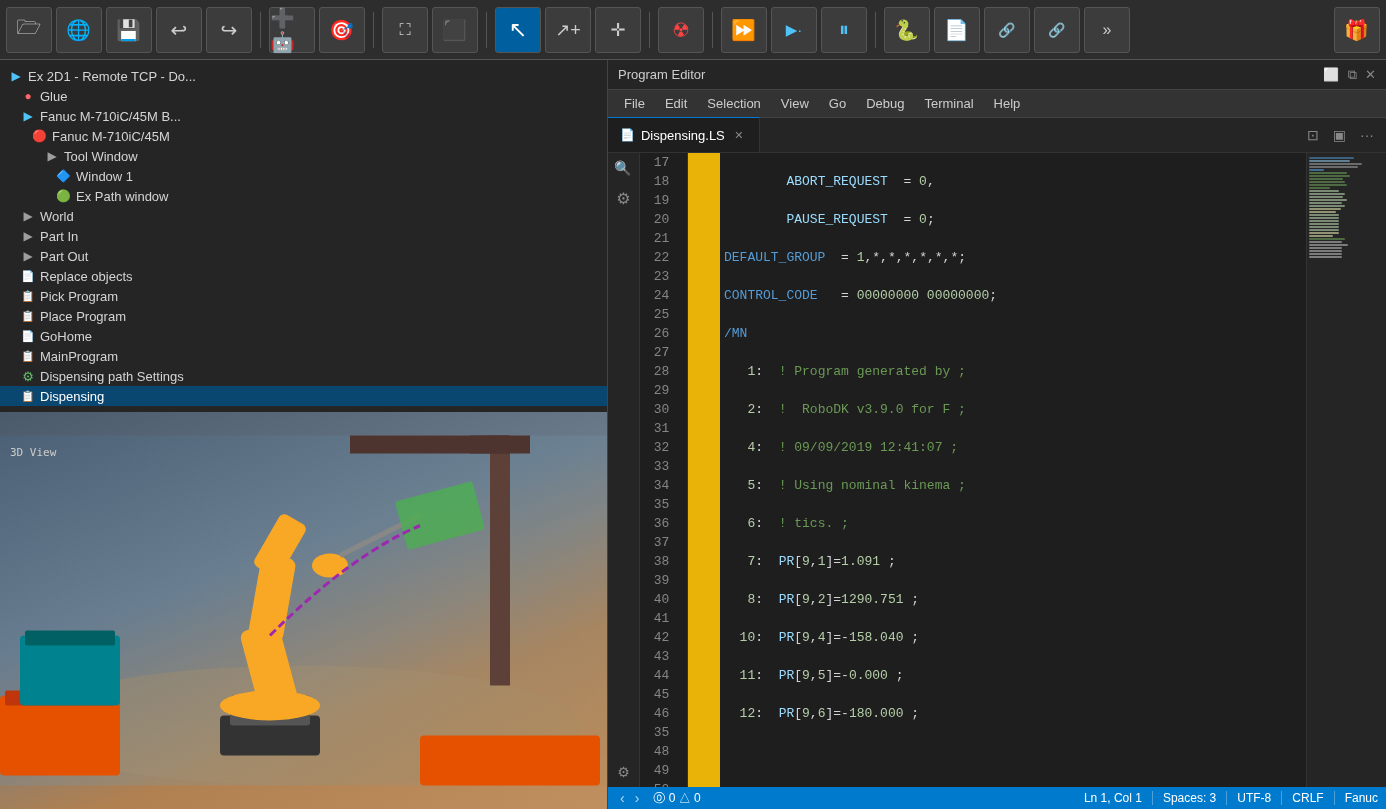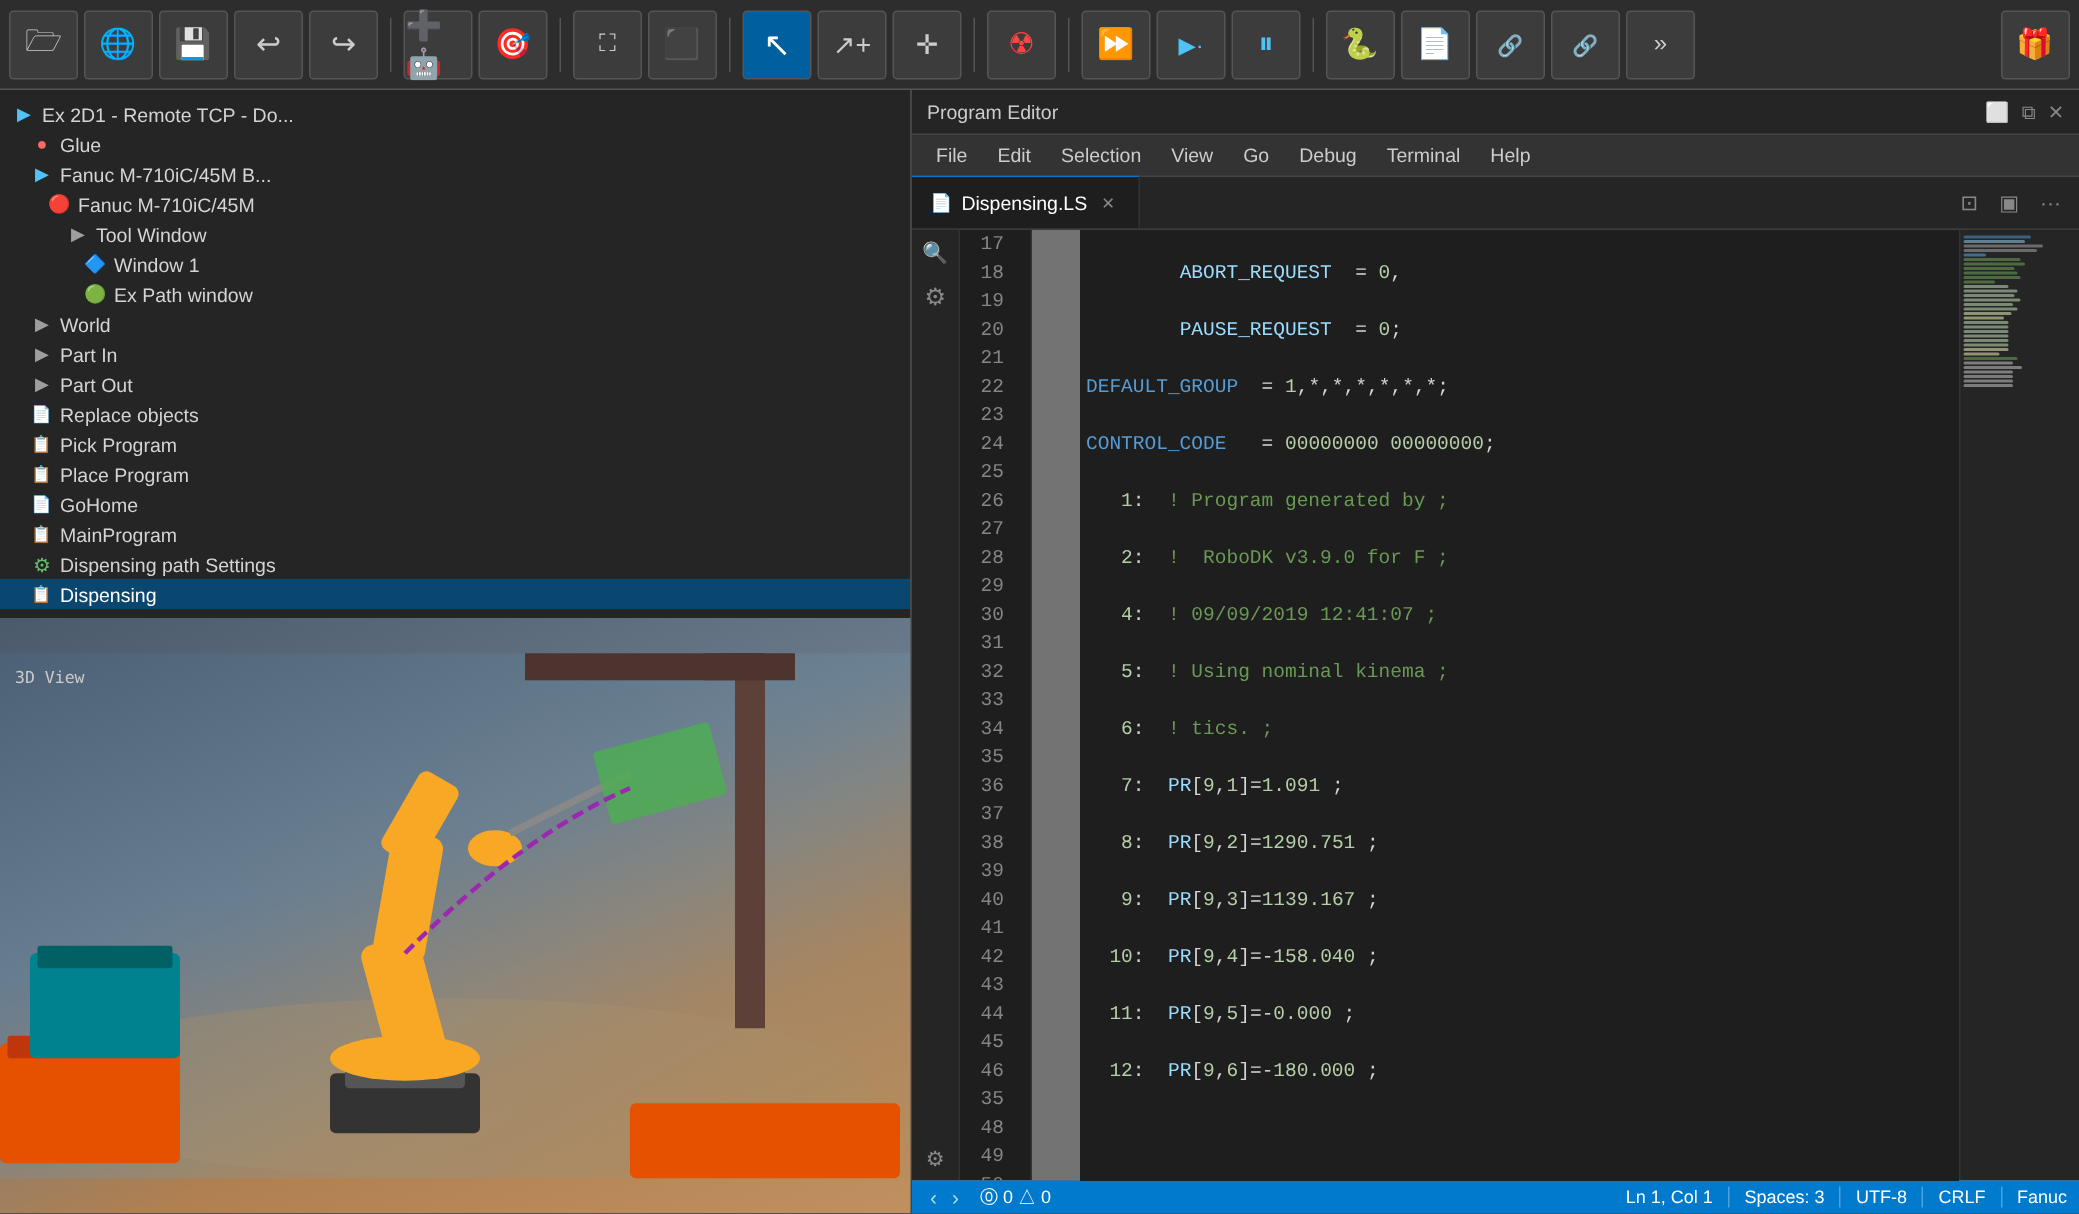--- a/index.html
+++ b/index.html
@@ -81,21 +81,21 @@
     }
 
     
     .robot-scene { width: 100%; height: 100%; }
 
     
     #right-panel {
       flex: 1;
       display: flex;
       flex-direction: column;
-      background: #737373;
+      background: #eab308;
       border-left: 1px solid #444;
     }
 
     
     #editor-titlebar {
       height: 30px;
       background: #252526;
       border-bottom: 1px solid #444;
       display: flex;
       align-items: center;
@@ -534,28 +534,28 @@
           <span class="line-num-row">48</span>
           <span class="line-num-row">49</span>
           <span class="line-num-row">50</span>
         </div>
 
         <div id="code-content">
 <span class="line-block">        <span class="var">ABORT_REQUEST</span>  <span class="op">=</span> <span class="num">0</span>,</span>
 <span class="line-block">        <span class="var">PAUSE_REQUEST</span>  <span class="op">=</span> <span class="num">0</span>;</span>
 <span class="line-block"><span class="kw">DEFAULT_GROUP</span>  <span class="op">=</span> <span class="num">1</span>,<span class="op">*</span>,<span class="op">*</span>,<span class="op">*</span>,<span class="op">*</span>,<span class="op">*</span>,<span class="op">*</span>;</span>
 <span class="line-block"><span class="kw">CONTROL_CODE</span>   <span class="op">=</span> <span class="num">00000000 00000000</span>;</span>
+<span class="line-block"><span class="kw">/MN</span></span>
 <span class="line-block">   <span class="num">1</span>:  <span class="comment">! Program generated by ;</span></span>
 <span class="line-block">   <span class="num">2</span>:  <span class="comment">!  RoboDK v3.9.0 for F ;</span></span>
 <span class="line-block">   <span class="num">4</span>:  <span class="comment">! 09/09/2019 12:41:07 ;</span></span>
 <span class="line-block">   <span class="num">5</span>:  <span class="comment">! Using nominal kinema ;</span></span>
 <span class="line-block">   <span class="num">6</span>:  <span class="comment">! tics. ;</span></span>
 <span class="line-block">   <span class="num">7</span>:  <span class="var">PR</span>[<span class="num">9</span>,<span class="num">1</span>]<span class="op">=</span><span class="num">1.091</span> ;</span>
 <span class="line-block">   <span class="num">8</span>:  <span class="var">PR</span>[<span class="num">9</span>,<span class="num">2</span>]<span class="op">=</span><span class="num">1290.751</span> ;</span>
-<span class="line-block">   <span class="num">9</span>:  <span class="var">PR</span>[<span class="num">9</span>,<span class="num">3</span>]<span class="op">=</span><span class="num">1139.167</span> ;</span>
 <span class="line-block">  <span class="num">10</span>:  <span class="var">PR</span>[<span class="num">9</span>,<span class="num">4</span>]<span class="op">=-</span><span class="num">158.040</span> ;</span>
 <span class="line-block">  <span class="num">11</span>:  <span class="var">PR</span>[<span class="num">9</span>,<span class="num">5</span>]<span class="op">=-</span><span class="num">0.000</span> ;</span>
 <span class="line-block">  <span class="num">12</span>:  <span class="var">PR</span>[<span class="num">9</span>,<span class="num">6</span>]<span class="op">=-</span><span class="num">180.000</span> ;</span>
 
 
 
 
 
 
 

